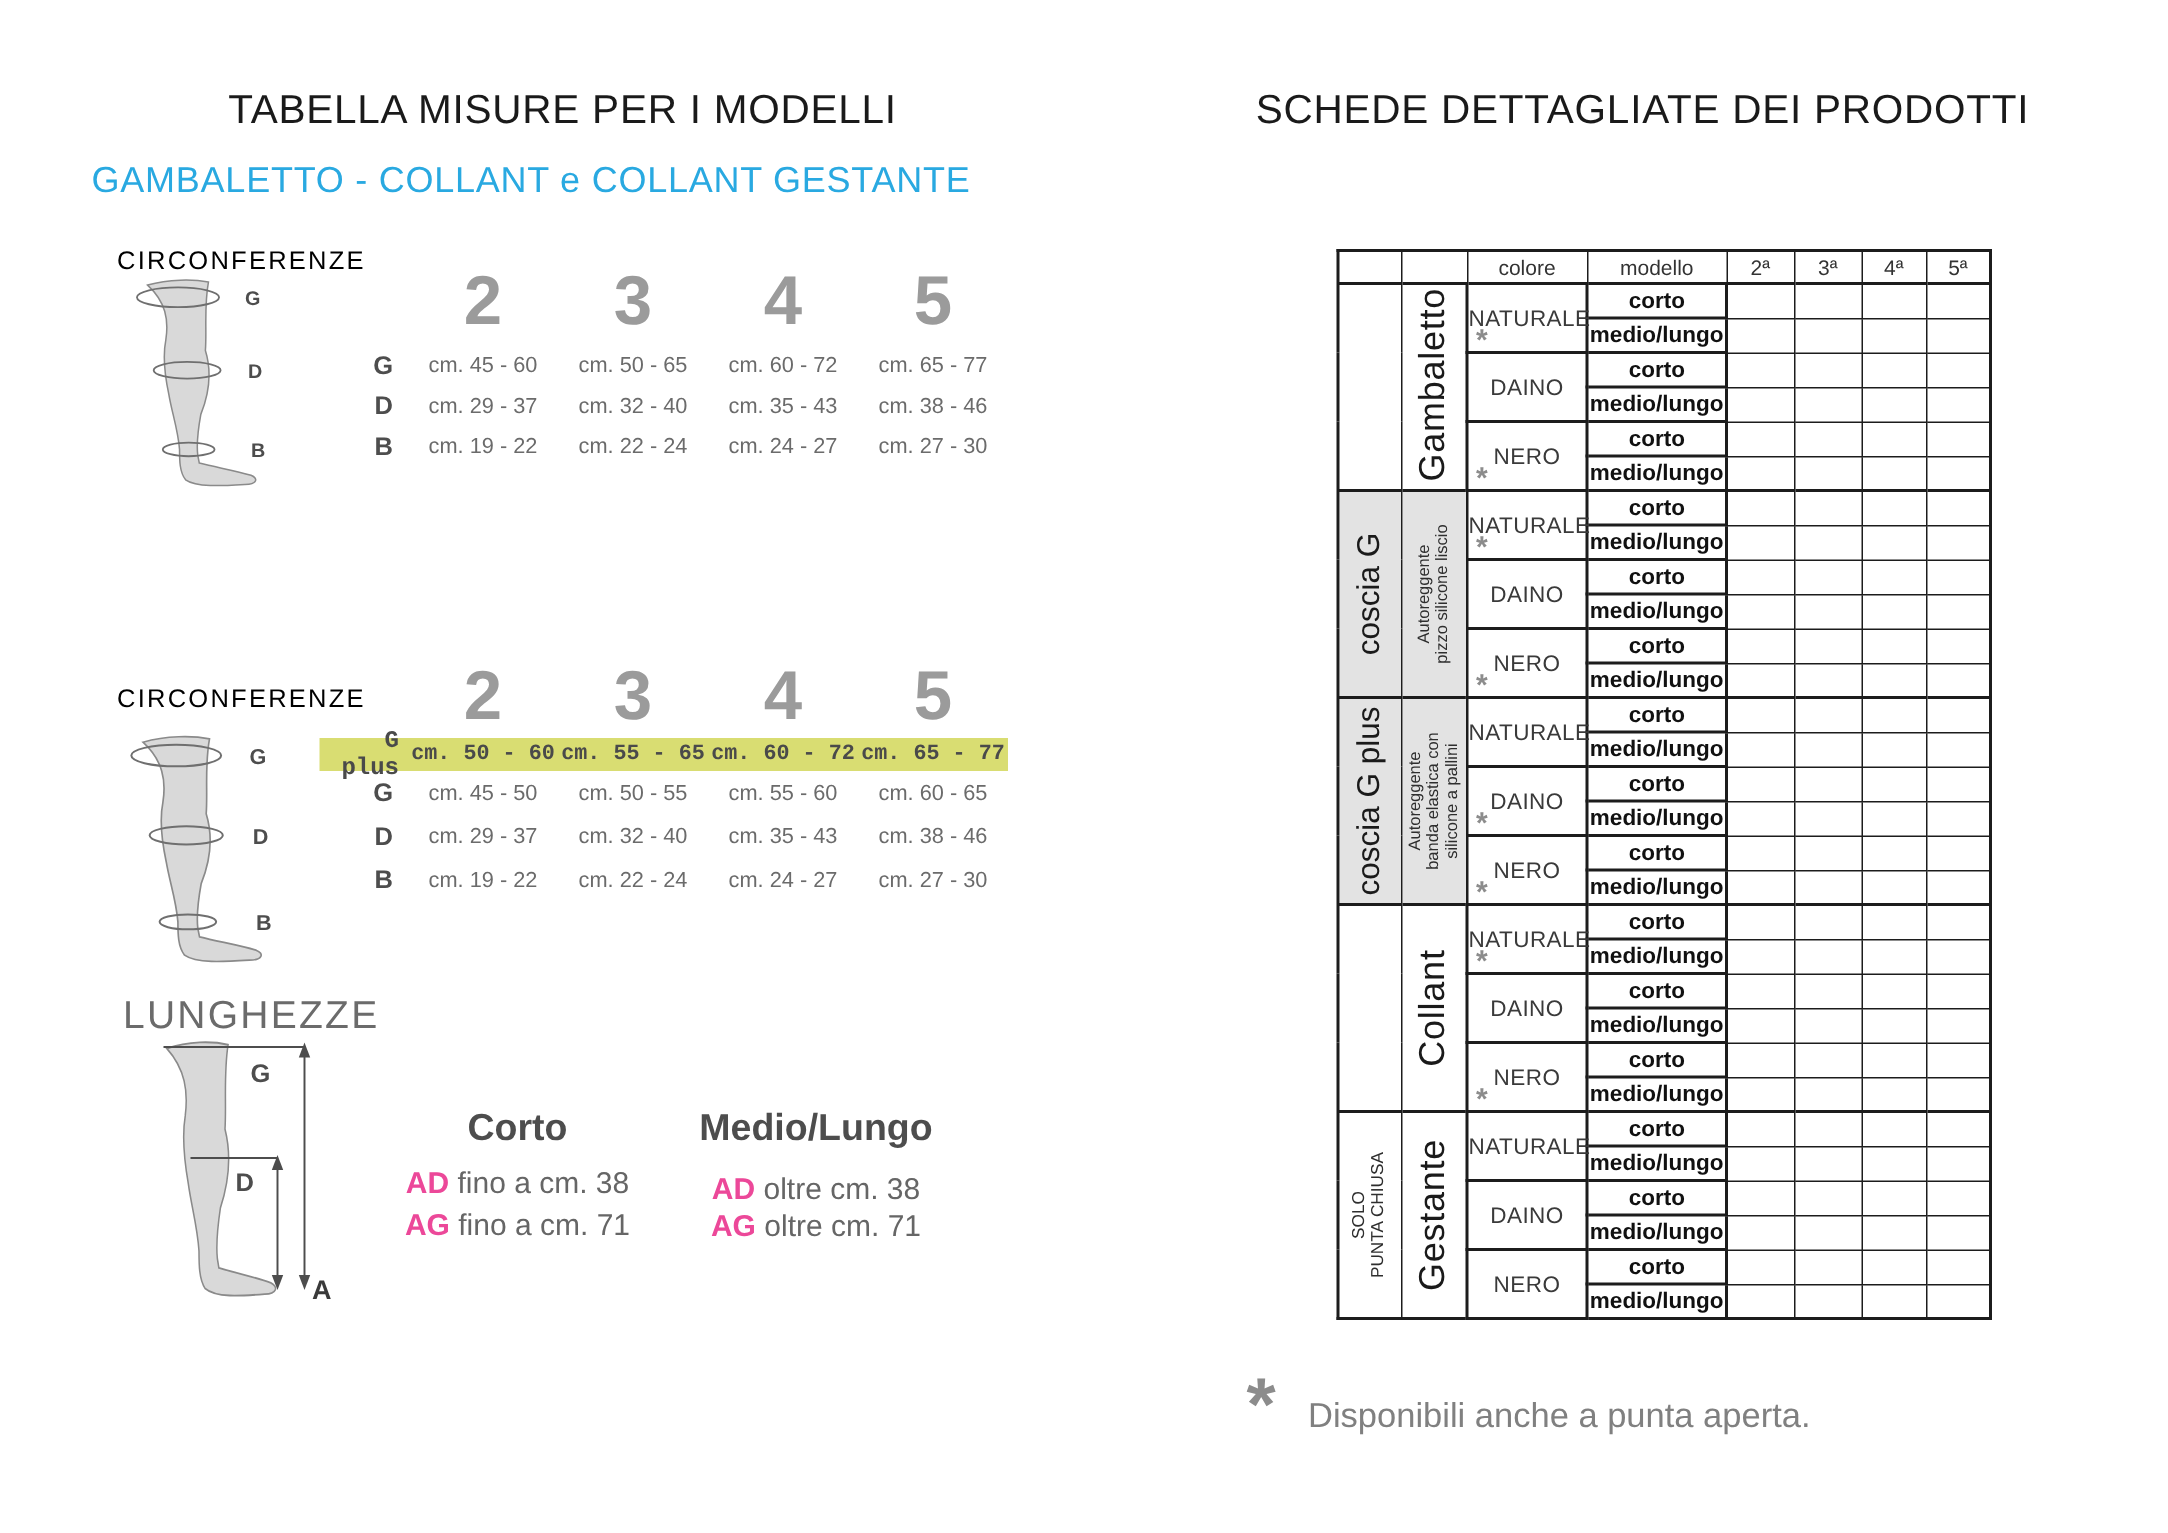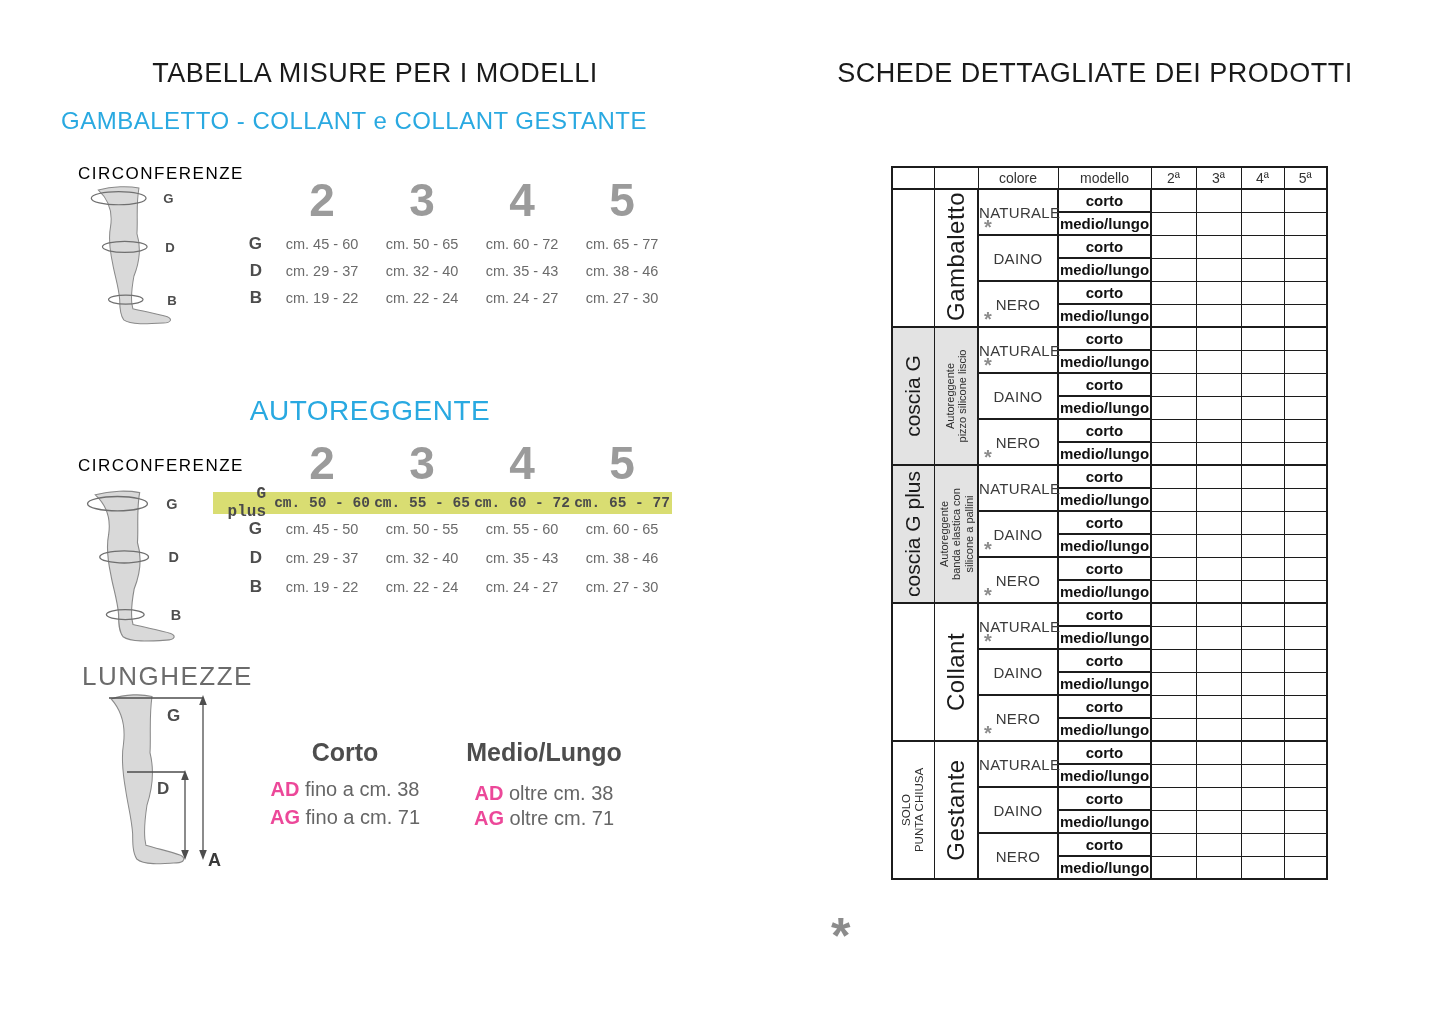--- a/index.html
+++ b/index.html
@@ -94,21 +94,20 @@
     <div class="val">cm. 32 - 40</div>
     <div class="val">cm. 35 - 43</div>
     <div class="val">cm. 38 - 46</div>
     <div class="lab">B</div>
     <div class="val">cm. 19 - 22</div>
     <div class="val">cm. 22 - 24</div>
     <div class="val">cm. 24 - 27</div>
     <div class="val">cm. 27 - 30</div>
   </div>
 
-  <div class="abs subtitle" style="left:120px;top:395px;width:500px;font-size:28px;">AUTOREGGENTE</div>
 
   <div class="abs circ-label" style="left:78px;top:456px;">CIRCONFERENZE</div>
 
   <svg class="abs" style="left:82px;top:487px;" width="122" height="162" viewBox="0 0 110 140">
     <path d="M12,4 C26,0 42,0 52,2 C49,18 51,34 50,47 C54,60 53,74 47,89 C45,100 44,108 45,116 L46,121 C58,124 70,126 80,129 C85,131 84,135 76,135 C60,136 44,137 37,132 C33,127 33,119 33,112 C32,99 28,88 26,76 C23,62 22,50 24,40 C26,27 24,15 12,4 Z" fill="#d9d9d9" stroke="#8a8a8a" stroke-width="1"></path>
     <ellipse cx="32" cy="12" rx="27" ry="6.5" fill="none" stroke="#6f6f6f" stroke-width="1.2"></ellipse>
     <ellipse cx="38" cy="60" rx="22" ry="5.5" fill="none" stroke="#6f6f6f" stroke-width="1.2"></ellipse>
     <ellipse cx="39" cy="112" rx="17" ry="4.5" fill="none" stroke="#6f6f6f" stroke-width="1.2"></ellipse>
     <text x="76" y="17" font-size="13" font-weight="bold" fill="#4d4d4d">G</text>
     <text x="78" y="65" font-size="13" font-weight="bold" fill="#4d4d4d">D</text>
@@ -495,14 +494,15 @@
       <td class="model">medio/lungo</td>
       <td></td>
           <td></td>
       <td></td>
           <td></td>
     </tr>
     </tbody>
   </table>
 
   <div class="abs note-star" style="left:831px;top:916px;">*</div>
+  <div class="abs note-text" style="left:872px;top:930px;">Disponibili anche a punta aperta.</div>
 
 </div>
 
 </body></html>

